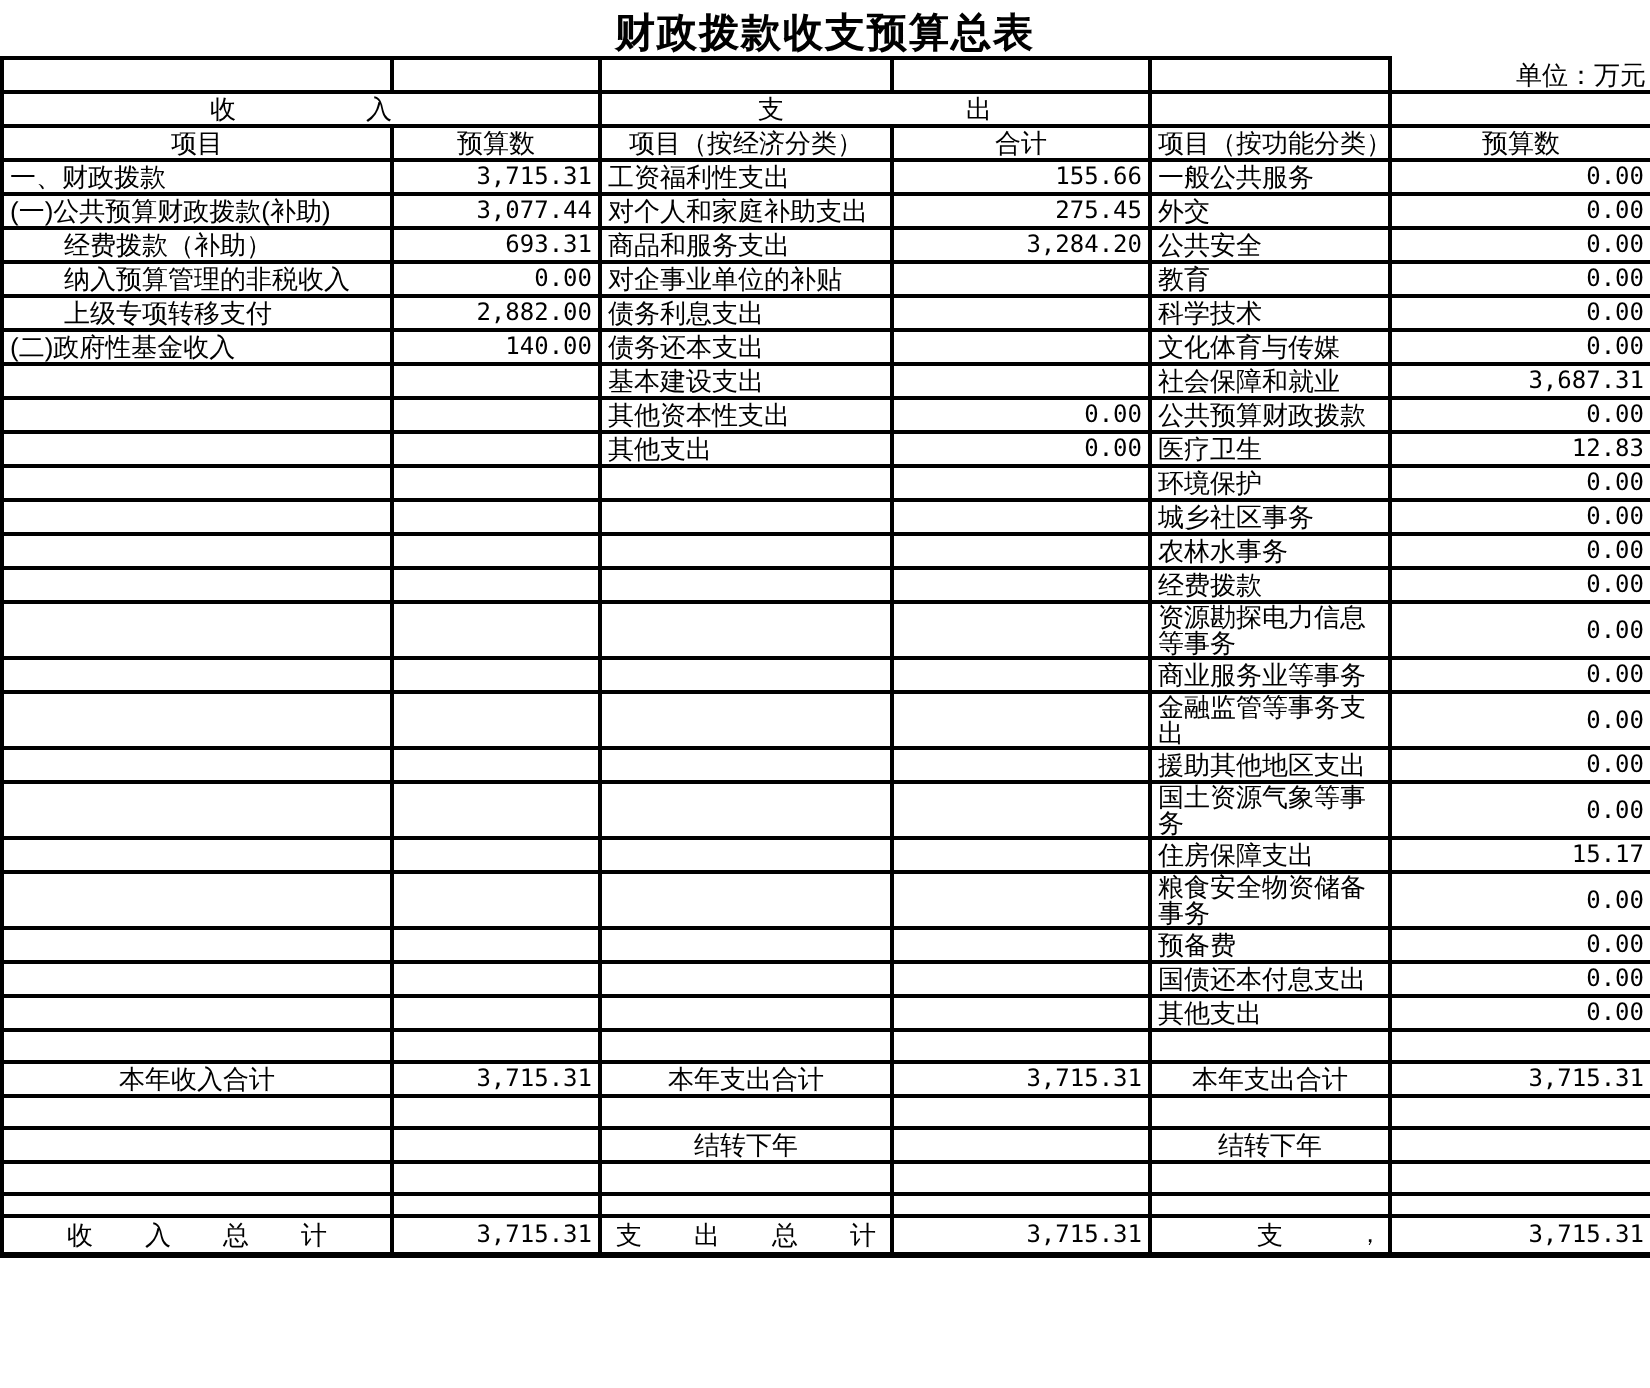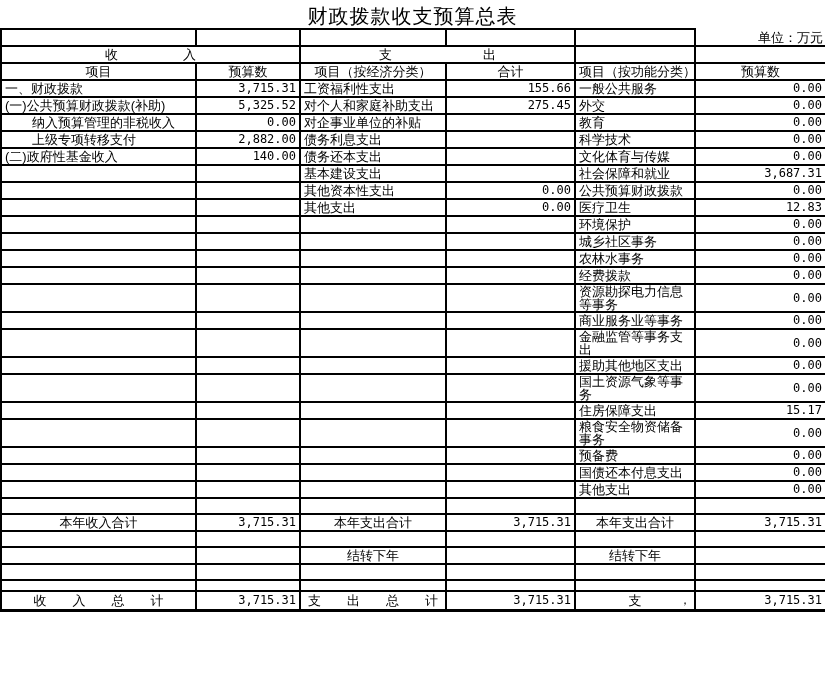--- a/index.html
+++ b/index.html
@@ -2,21 +2,21 @@
 <html><head>
 <meta charset="utf-8">
 <style>
   html, body { margin: 0; padding: 0; background: #ffffff; }
   body {
     width: 825px; height: 694px; overflow: hidden;
     color: #000; font-family: "Liberation Sans", sans-serif;
   }
   .title {
     height: 25px; padding-top: 3px;
-    text-align: center; font-size: 20px; font-weight: normal; letter-spacing: 1px;
+    text-align: center; font-size: 20px; font-weight: bold; letter-spacing: 1px;
   }
   table.budget {
     border-collapse: collapse; table-layout: fixed; width: 825px;
     border-bottom: 3px solid #000;
   }
   td {
     border: 2px solid #000;
     font-size: 13px; line-height: 15px;
     padding: 0 3px; overflow: hidden; white-space: nowrap;
     vertical-align: middle;
@@ -76,24 +76,32 @@
     <tr>
       <td>一、财政拨款</td>
       <td class="v">3,715.31</td>
       <td>工资福利性支出</td>
       <td class="v">155.66</td>
       <td>一般公共服务</td>
       <td class="v">0.00</td>
     </tr>
     <tr>
       <td>(一)公共预算财政拨款(补助)</td>
-      <td class="v">5,325.52</td>
+      <td class="v">3,077.44</td>
       <td>对个人和家庭补助支出</td>
       <td class="v">275.45</td>
       <td>外交</td>
+      <td class="v">0.00</td>
+    </tr>
+    <tr>
+      <td class="ind">经费拨款（补助）</td>
+      <td class="v">693.31</td>
+      <td>商品和服务支出</td>
+      <td class="v">3,284.20</td>
+      <td>公共安全</td>
       <td class="v">0.00</td>
     </tr>
     <tr>
       <td class="ind">纳入预算管理的非税收入</td>
       <td class="v">0.00</td>
       <td>对企事业单位的补贴</td>
       <td class="v"></td>
       <td>教育</td>
       <td class="v">0.00</td>
     </tr>

